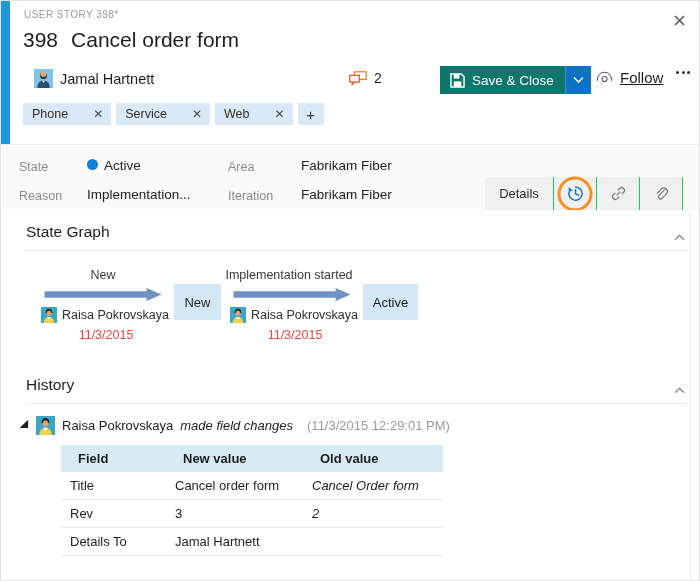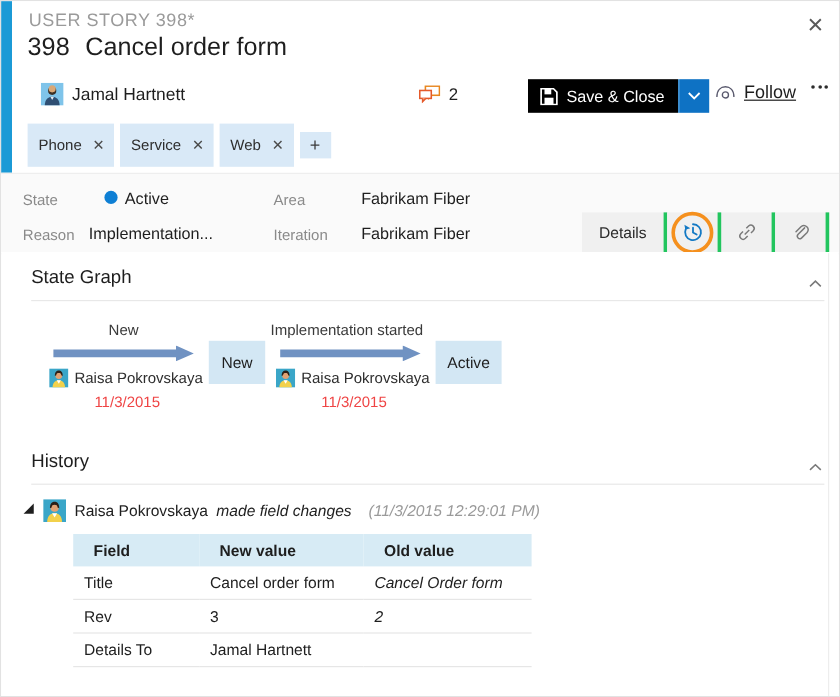--- a/index.html
+++ b/index.html
@@ -49,21 +49,21 @@
     right: 4px; top: 4px;
     width: 32px; height: 30px;
     display: flex; align-items: center; justify-content: center;
     cursor: pointer;
     color: #666;
   }
   .close-btn svg { display: block; }
   .breadcrumb {
     position: absolute;
     left: 14px; top: 8px;
-    font-size: 15px;
+    font-size: 10px;
     letter-spacing: 0.45px;
     color: #9a9a9a;
   }
   .title-row {
     position: absolute;
     left: 13px; top: 27px;
     display: flex;
     align-items: baseline;
     gap: 13px;
   }
@@ -109,21 +109,21 @@
     color: #1e1e1e;
   }
   
   .save-group {
     position: absolute;
     left: 430px; top: 65px;
     display: flex;
     height: 28px;
   }
   .save-main {
-    background: #000000;
+    background: #0f766e;
     color: #ffffff;
     display: flex;
     align-items: center;
     gap: 7px;
     padding: 0 11px 0 10px;
     font-size: 13.5px;
     cursor: pointer;
     white-space: nowrap;
   }
   .save-split {
@@ -169,24 +169,24 @@
   
   .tags-row {
     position: absolute;
     left: 13px; top: 102px;
     display: flex;
     align-items: center;
     gap: 5px;
   }
   .tag {
     background: #d9e9f7;
-    height: 36px;
-    display: flex;
-    align-items: center;
-    gap: 9px;
+    height: 22px;
+    display: flex;
+    align-items: center;
+    gap: 25px;
     padding: 0 8px 0 9px;
     font-size: 12.5px;
     color: #2e2e2e;
     cursor: pointer;
   }
   .tag-x { color: #4a4a4a; line-height: 1; font-size: 12px; }
   .tag-add {
     background: #d9e9f7;
     width: 26px; height: 22px;
     display: flex;
@@ -236,21 +236,21 @@
     left: 484px; top: 32px;
     display: flex;
     height: 33px;
   }
   .tab {
     background: #f0f0f0;
     display: flex;
     align-items: center;
     justify-content: center;
     cursor: pointer;
-    border-right: 3px solid #22c55e;
+    border-right: 1px solid #22c55e;
   }
   .tab-details {
     width: 68px;
     font-size: 13px;
     color: #2b2b2b;
   }
   .tab-icon { width: 42px; color: #0e72c4; }
   .tab-history { position: relative; }
   .highlight-ring {
     position: absolute;
@@ -341,21 +341,21 @@
     width: 0; height: 0;
     border-left: 6px solid #1e1e1e;
     border-top: 6px solid transparent;
     border-bottom: 6px solid transparent;
     transform: rotate(45deg);
     cursor: pointer;
     flex: 0 0 auto;
   }
   .hist-name { color: #1e1e1e; }
   .hist-action { font-style: italic; color: #1e1e1e; }
-  .hist-time { font-style: italic; color: #9a9a9a; margin-left: 7px; }
+  .hist-time { color: #9a9a9a; margin-left: 7px; }
   .fields-toggle {
     margin: 12px 0 0 46px;
     display: flex;
     align-items: center;
     gap: 7px;
     font-size: 13px;
     color: #1e1e1e;
   }
   .changes-table {
     margin: 10px 0 0 60px;
@@ -478,21 +478,21 @@
       <div class="tag-add">+</div>
     </div>
   </div>
 
   <div class="fields-strip">
     <span class="field-label" style="left:18px; top:15px;">State</span>
     <span class="state-dot"></span>
     <span class="field-value" style="left:103px; top:13px;">Active</span>
 
     <span class="field-label" style="left:18px; top:44px;">Reason</span>
-    <span class="field-value" style="left:73px; top:42px;">Implementation...</span>
+    <span class="field-value" style="left:86px; top:42px;">Implementation...</span>
 
     <span class="field-label" style="left:227px; top:15px;">Area</span>
     <span class="field-value" style="left:300px; top:13px;">Fabrikam Fiber</span>
 
     <span class="field-label" style="left:227px; top:44px;">Iteration</span>
     <span class="field-value" style="left:300px; top:42px;">Fabrikam Fiber</span>
 
 
     <div class="tabs">
       <div class="tab tab-details">

